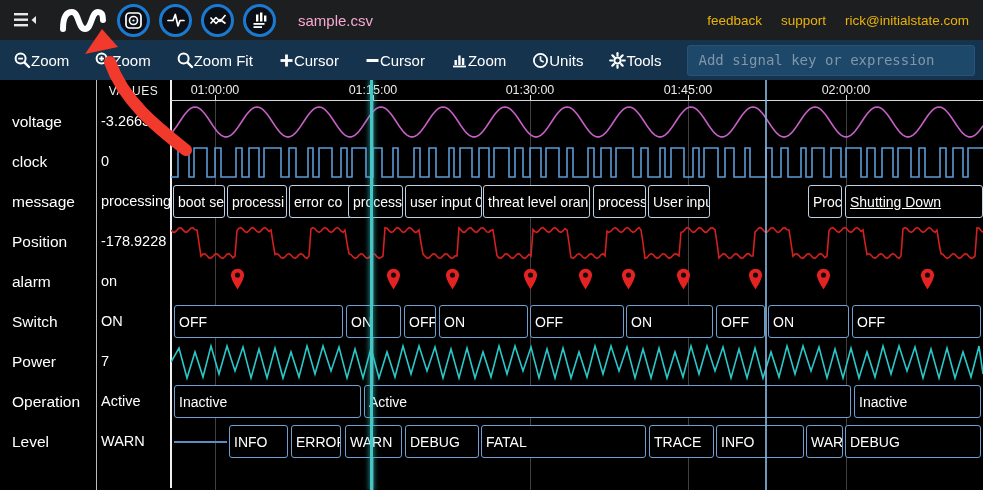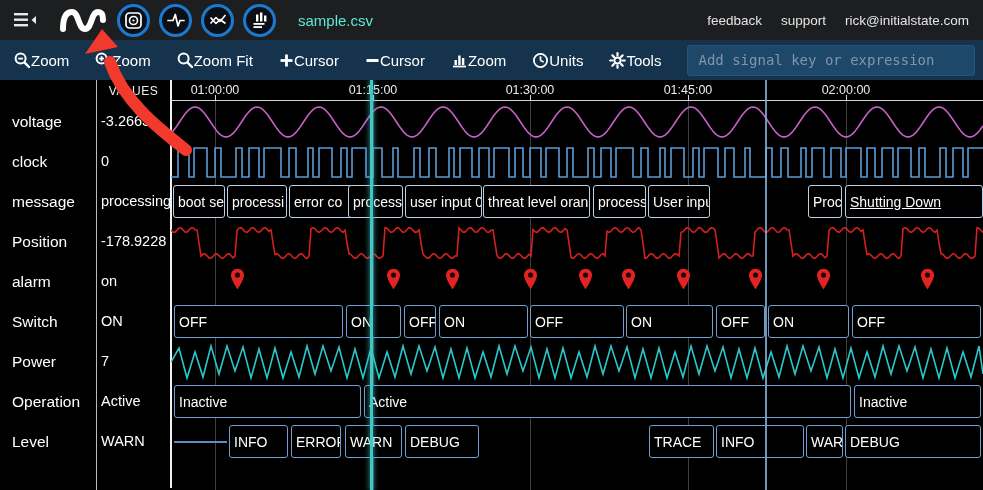--- a/index.html
+++ b/index.html
@@ -9,22 +9,22 @@
 
   
   #topbar { position:absolute; left:0; top:0; width:983px; height:40px; background:#1d1e20;
             display:flex; align-items:center; padding:0 14px; }
   .menu-wrap { display:flex; align-items:center; }
   .logo-wrap { margin-left:20px; display:flex; align-items:center; }
   .circ-btn { width:33px; height:33px; border:3px solid #1a7ad2; border-radius:50%;
               background:#0c1016; display:flex; align-items:center; justify-content:center;
               margin-left:9px; flex:0 0 auto; }
   .circ-btn:first-of-type { margin-left:16px; }
-  #filename { margin-left:22px; color:#5eead4; font-size:15px; }
-  #topbar-right { margin-left:auto; display:flex; gap:19px; color:#e5e5e5; font-size:13.5px;align-items:flex-end; }
+  #filename { margin-left:22px; color:#f9a8d4; font-size:15px; }
+  #topbar-right { margin-left:auto; display:flex; gap:19px; color:#eab308; font-size:13.5px;align-items:flex-end; }
   #topbar-right span { cursor:pointer; }
 
   
   #toolbar { position:absolute; left:0; top:40px; width:983px; height:40px; background:#15334d;
              display:flex; align-items:center; padding:0 8px 0 14px; }
   .tb-item { display:flex; align-items:center; gap:0; color:#ffffff; font-size:15px;
              margin-right:26px; white-space:nowrap; cursor:pointer; }
   .tb-item svg { display:block; }
   #signal-search { margin-left:auto; width:356px; height:31px; background:#1d4869;
                    border:1px solid #27557a; border-radius:3px; color:#9fb3c6;
@@ -309,20 +309,21 @@
         <div class="state-box" style="left: 3px; width: 187px;">Inactive</div>
         <div class="state-box" style="left: 193px; width: 487px;">Active</div>
         <div class="state-box" style="left: 683px; width: 127px;">Inactive</div>
       </div>
       <div class="sig-row" style="top: 342px;">
         <div class="lead-line" style="left: 3px; width: 53px;"></div>
         <div class="state-box" style="left: 58px; width: 59px;">INFO</div>
         <div class="state-box" style="left: 120px; width: 50px;">ERROR</div>
         <div class="state-box" style="left: 174px; width: 57px;">WARN</div>
         <div class="state-box" style="left: 234px; width: 74px;">DEBUG</div>
+        <div class="state-box" style="left: 310px; width: 165px;">FATAL</div>
         <div class="state-box" style="left: 478px; width: 65px;">TRACE</div>
         <div class="state-box" style="left: 545px; width: 88px;">INFO</div>
         <div class="state-box" style="left: 635px; width: 37px;">WAR</div>
         <div class="state-box" style="left: 674px; width: 136px;">DEBUG</div>
       </div>
       <div class="cursor-line cursor-main" style="left: 199px; width: 3px; background: rgb(67, 198, 198);"></div>
       <div class="cursor-line" style="left: 594px; width: 2px; background: rgb(127, 178, 216); opacity: 0.85;"></div>
     </div>
 
   <svg id="annotation-arrow" width="983" height="490" viewBox="0 0 983 490">

